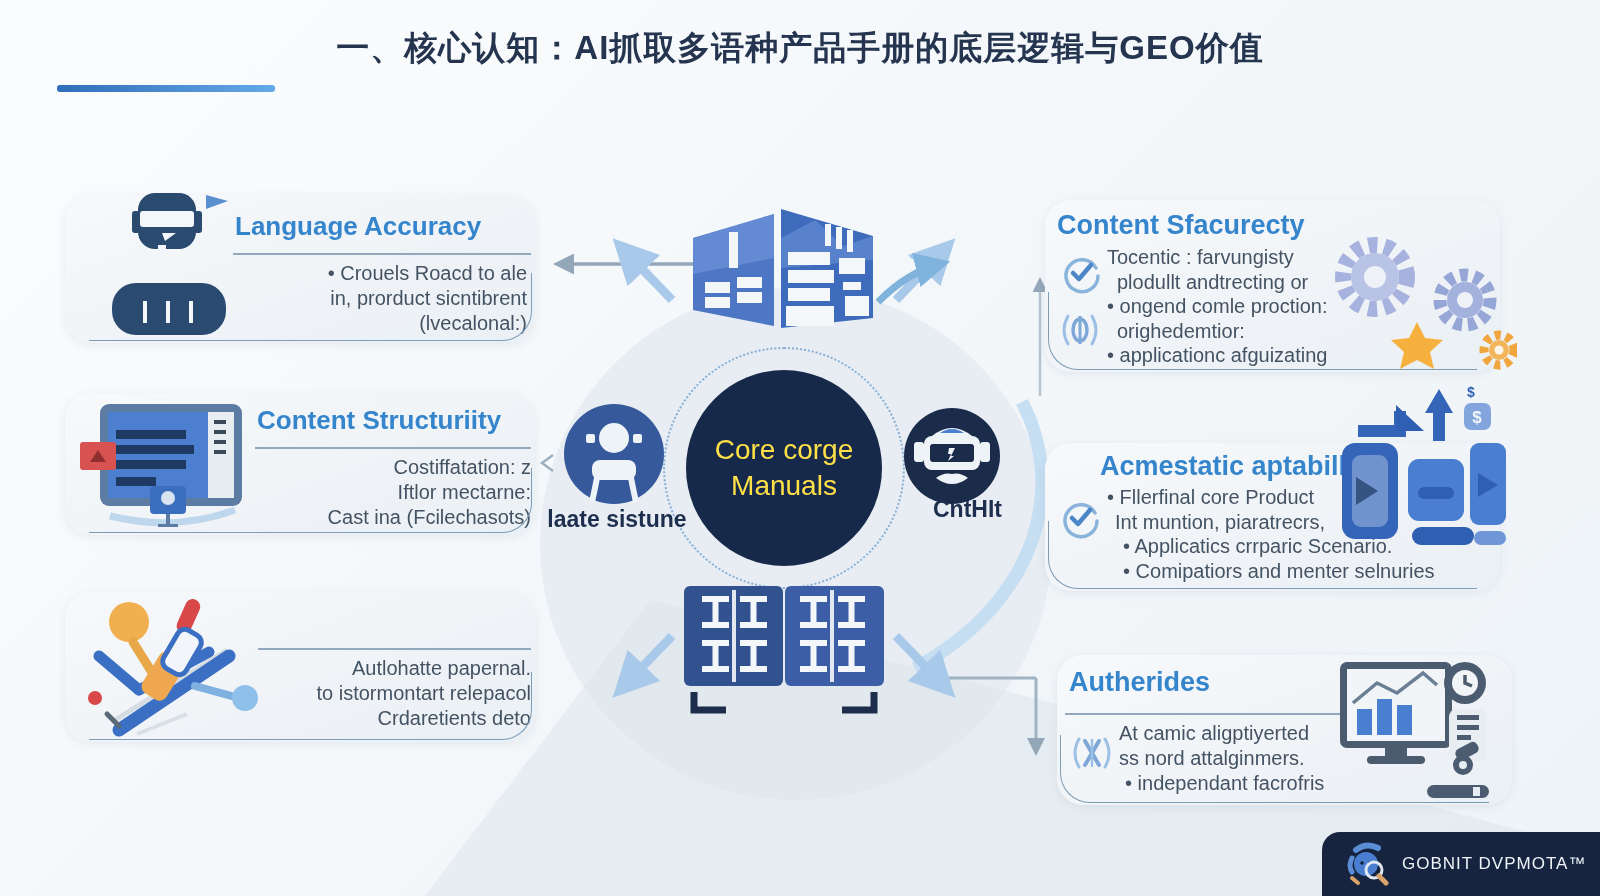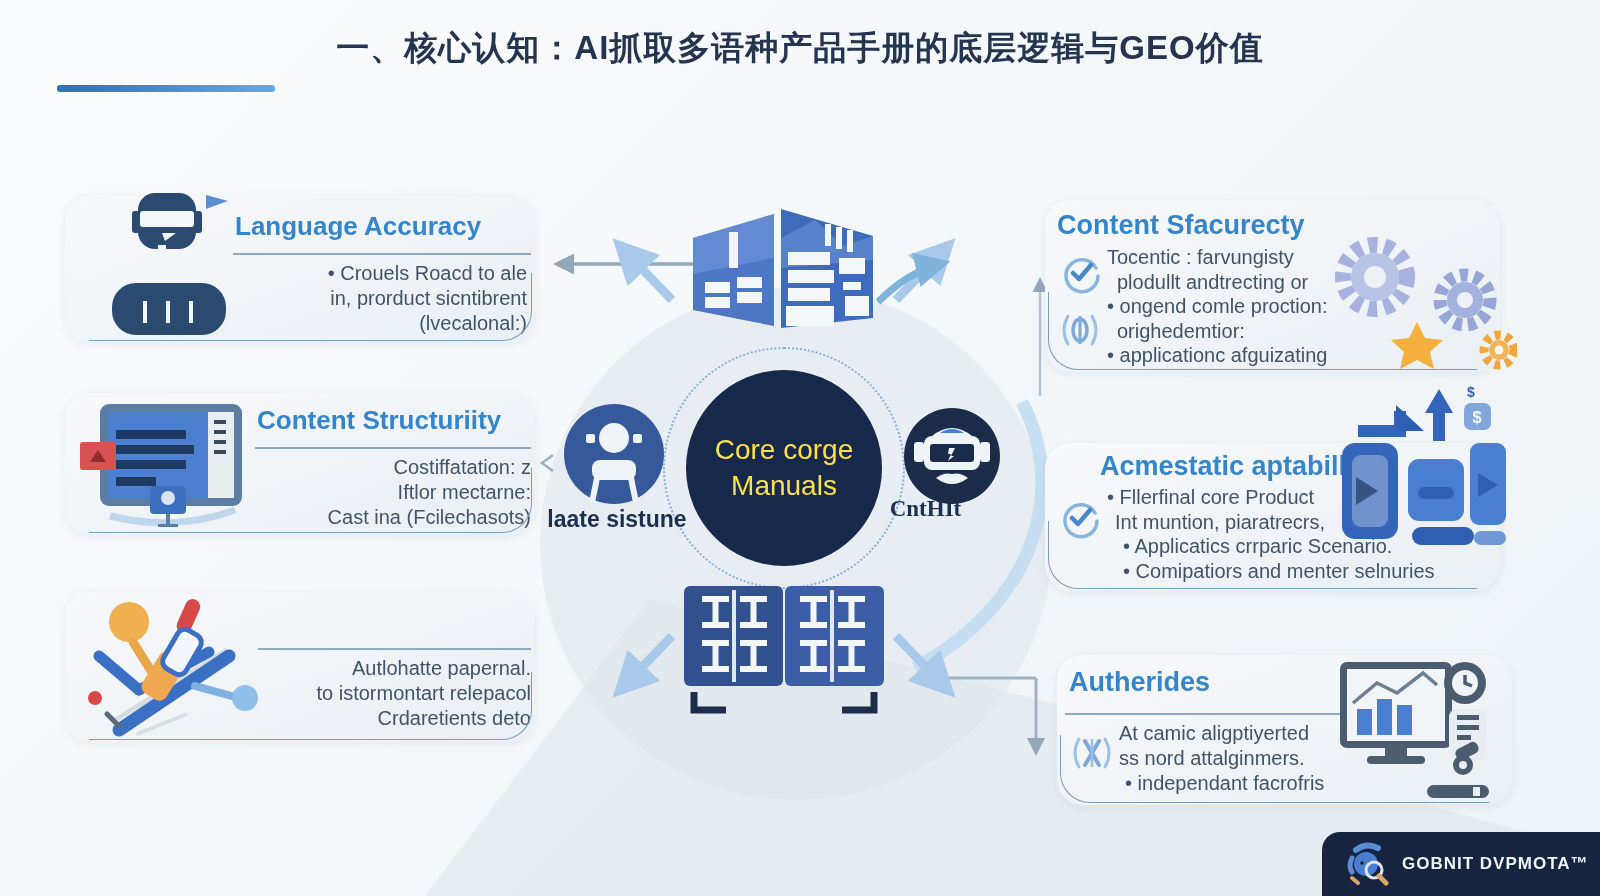--- a/index.html
+++ b/index.html
@@ -65,21 +65,21 @@
     text-align:center; white-space:nowrap;
   }
   .abs { position:absolute; }
   svg { display:block; }
   
   .logo-bar {
     position:absolute; right:0; bottom:0; width:278px; height:64px; background:#16243f;
     border-radius:18px 0 0 0; z-index:6; display:flex; align-items:center;
     padding-left:24px; gap:12px;
   }
-  .logo-text { color:#eef3f8; font-weight:bold; font-size:17px; letter-spacing:1px; }
+  .logo-text { color:#eef3f8; font-weight:normal; font-size:17px; letter-spacing:1px; }
 </style>
 </head>
 <body>
 
 <div id="canvas">
 
   <div class="bg-circle"></div>
   <div class="bg-band"></div>
 
   <div class="title">一、核心认知：AI抓取多语种产品手册的底层逻辑与GEO价值</div>
@@ -365,21 +365,21 @@
     <circle cx="50" cy="50" r="48" fill="#1b2b4a"></circle>
     <rect x="22" y="30" width="56" height="34" rx="8" fill="#eef3f8"></rect>
     <rect x="12" y="36" width="10" height="20" rx="3" fill="#eef3f8"></rect>
     <rect x="78" y="36" width="10" height="20" rx="3" fill="#eef3f8"></rect>
     <path d="M30 30 Q50 14 70 30 Z" fill="#eef3f8"></path>
     <path d="M38 27 Q50 19 62 27 Z" fill="#4a7ed0"></path>
     <rect x="28" y="38" width="44" height="18" rx="3" fill="#1b2b4a"></rect>
     <path d="M47 42 L53 42 L49 50 L52 50 L46 55 L49 48 L46 48 Z" fill="#eef3f8"></path>
     <path d="M34 72 Q50 84 66 72 Q58 66 50 68 Q42 66 34 72 Z" fill="#eef3f8"></path>
   </svg>
-  <div class="node-label" style="left:878px;top:496px;width:95px;font-family:Liberation Serif, serif;">CntHIt</div>
+  <div class="node-label" style="left:920px;top:496px;width:95px;">CntHIt</div>
 
   <div class="logo-bar">
     <svg width="44" height="44" viewBox="0 0 44 44">
       <path d="M10 8 Q20 0 32 6" stroke="#5b8dd6" stroke-width="6" fill="none" stroke-linecap="round"></path>
       <path d="M6 30 Q2 24 6 16" stroke="#5b8dd6" stroke-width="5" fill="none" stroke-linecap="round"></path>
       <circle cx="20" cy="22" r="12" fill="#4a7ed0"></circle>
       <circle cx="16" cy="21" r="1.8" fill="#10203a"></circle>
       <circle cx="24" cy="21" r="1.8" fill="#10203a"></circle>
       <circle cx="28" cy="28" r="8" fill="none" stroke="#dfe8f2" stroke-width="3"></circle>
       <line x1="33" y1="34" x2="40" y2="41" stroke="#d9a36a" stroke-width="5" stroke-linecap="round"></line>

